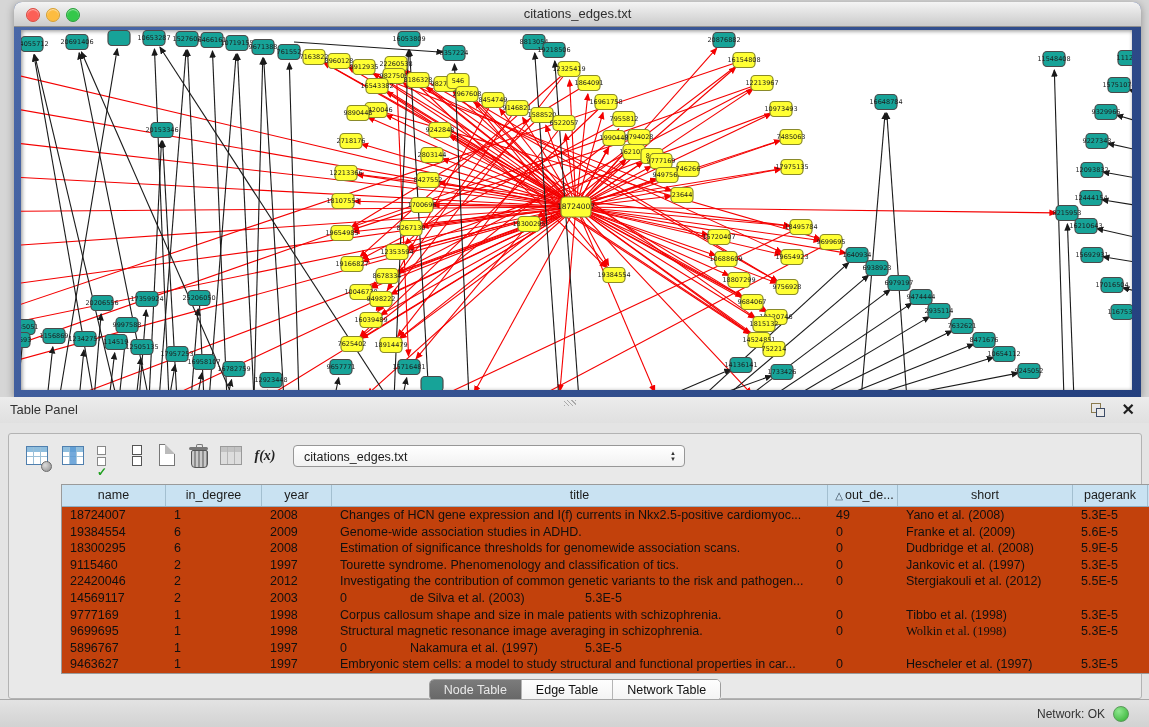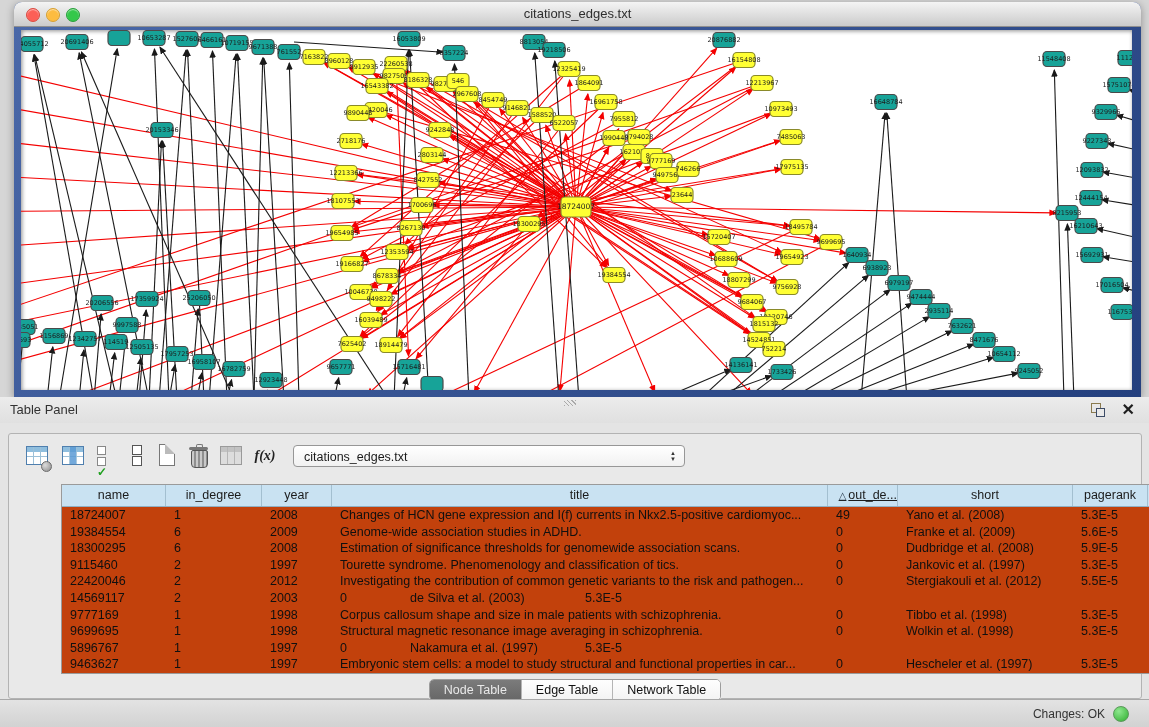--- a/index.html
+++ b/index.html
@@ -58,21 +58,21 @@
   .fx-ic{font-family:"Liberation Serif",serif;font-style:italic;font-weight:bold;font-size:14px;color:#222;line-height:28px;text-align:center;width:28px;}
   
   .tbl-select{position:absolute;left:278px;top:3px;width:392px;height:22px;background:linear-gradient(#ffffff,#f1f1f1);
     border:1px solid #979797;border-radius:4px;font-size:12.5px;color:#1a1a1a;line-height:22px;padding-left:10px;cursor:pointer;box-sizing:border-box;}
   .updown{position:absolute;right:8px;top:4px;font-size:6px;line-height:6px;color:#333;text-align:center;}
   
   .data-table{position:absolute;left:8px;top:50px;width:1104px;height:188px;background:#c2410c;border:1px solid #9a9a9a;overflow:hidden;margin-left:44px;}
   .thead{display:flex;height:21px;background:#c9e2f2;border-bottom:1px solid #8fb0c4;}
   .th{font-size:12.5px;color:#1b1b1b;line-height:21px;text-align:center;border-right:1px solid #a3bfd0;
     overflow:hidden;white-space:nowrap;box-sizing:border-box;cursor:pointer;}
-  .th.sorted{text-align:right;padding-left:4px;text-decoration:underline;}
+  .th.sorted{text-align:center;padding-left:4px;}
   .sort-tri{font-size:10px;color:#345;margin-right:2px;}
   .trow{display:flex;height:16.6px;cursor:default;}
   .td{font-size:12.5px;color:#101010;line-height:16.6px;padding-left:8px;overflow:hidden;white-space:nowrap;box-sizing:border-box;}
   .vscroll{position:absolute;right:0;top:21px;width:14px;bottom:0;background:#f2f2f2;border-left:1px solid #c4c4c4;}
   .vthumb{position:absolute;left:2px;top:4px;width:9px;height:34px;border-radius:5px;background:linear-gradient(90deg,#cfcfcf,#a8a8a8);border:1px solid #9b9b9b;}
   
   .tabs{position:absolute;left:0;right:0;top:245px;text-align:center;}
   .seg{display:inline-flex;border:1px solid #9c9c9c;border-radius:5px;overflow:hidden;background:#fdfdfd;box-shadow:0 1px 1px rgba(255,255,255,.8);}
   .seg-btn{font-size:12.5px;padding:3px 14px;color:#111;border-right:1px solid #b5b5b5;cursor:pointer;background:linear-gradient(#fefefe,#f3f3f3);}
   .seg-btn:last-child{border-right:none;}
@@ -645,21 +645,21 @@
             <div class="td" style="width: 70px;">0</div>
             <div class="td" style="width: 175px;">Tibbo et al. (1998)</div>
             <div class="td" style="width: 75px;">5.3E-5</div>
           </div>
           <div class="trow">
             <div class="td" style="width: 104px;">9699695</div>
             <div class="td" style="width: 96px;">1</div>
             <div class="td" style="width: 70px;">1998</div>
             <div class="td" style="width: 496px;">Structural magnetic resonance image averaging in schizophrenia.</div>
             <div class="td" style="width: 70px;">0</div>
-            <div class="td" style="width: 175px;">Wolkin et al. (1998)</div>
+            <div class="td" style="width: 175px; font-family: Liberation Serif, serif;">Wolkin et al. (1998)</div>
             <div class="td" style="width: 75px;">5.3E-5</div>
           </div>
           <div class="trow">
             <div class="td" style="width: 104px;">5896767</div>
             <div class="td" style="width: 96px;">1</div>
             <div class="td" style="width: 70px;">1997</div>
             <div class="td" style="width: 70px;">0</div>
             <div class="td" style="width: 175px;">Nakamura et al. (1997)</div>
             <div class="td" style="width: 75px;">5.3E-5</div>
           </div>
@@ -682,15 +682,15 @@
       <div class="seg">
         <span class="seg-btn sel">Node Table</span>
         <span class="seg-btn">Edge Table</span>
         <span class="seg-btn">Network Table</span>
       </div>
     </div>
   </div>
 </div>
 
 <div class="statusbar">
-  <span class="mem-label">Changes: OK</span>
+  <span class="mem-label">Network: OK</span>
   <span class="mem-dot"></span>
 </div>
 
 </body></html>

